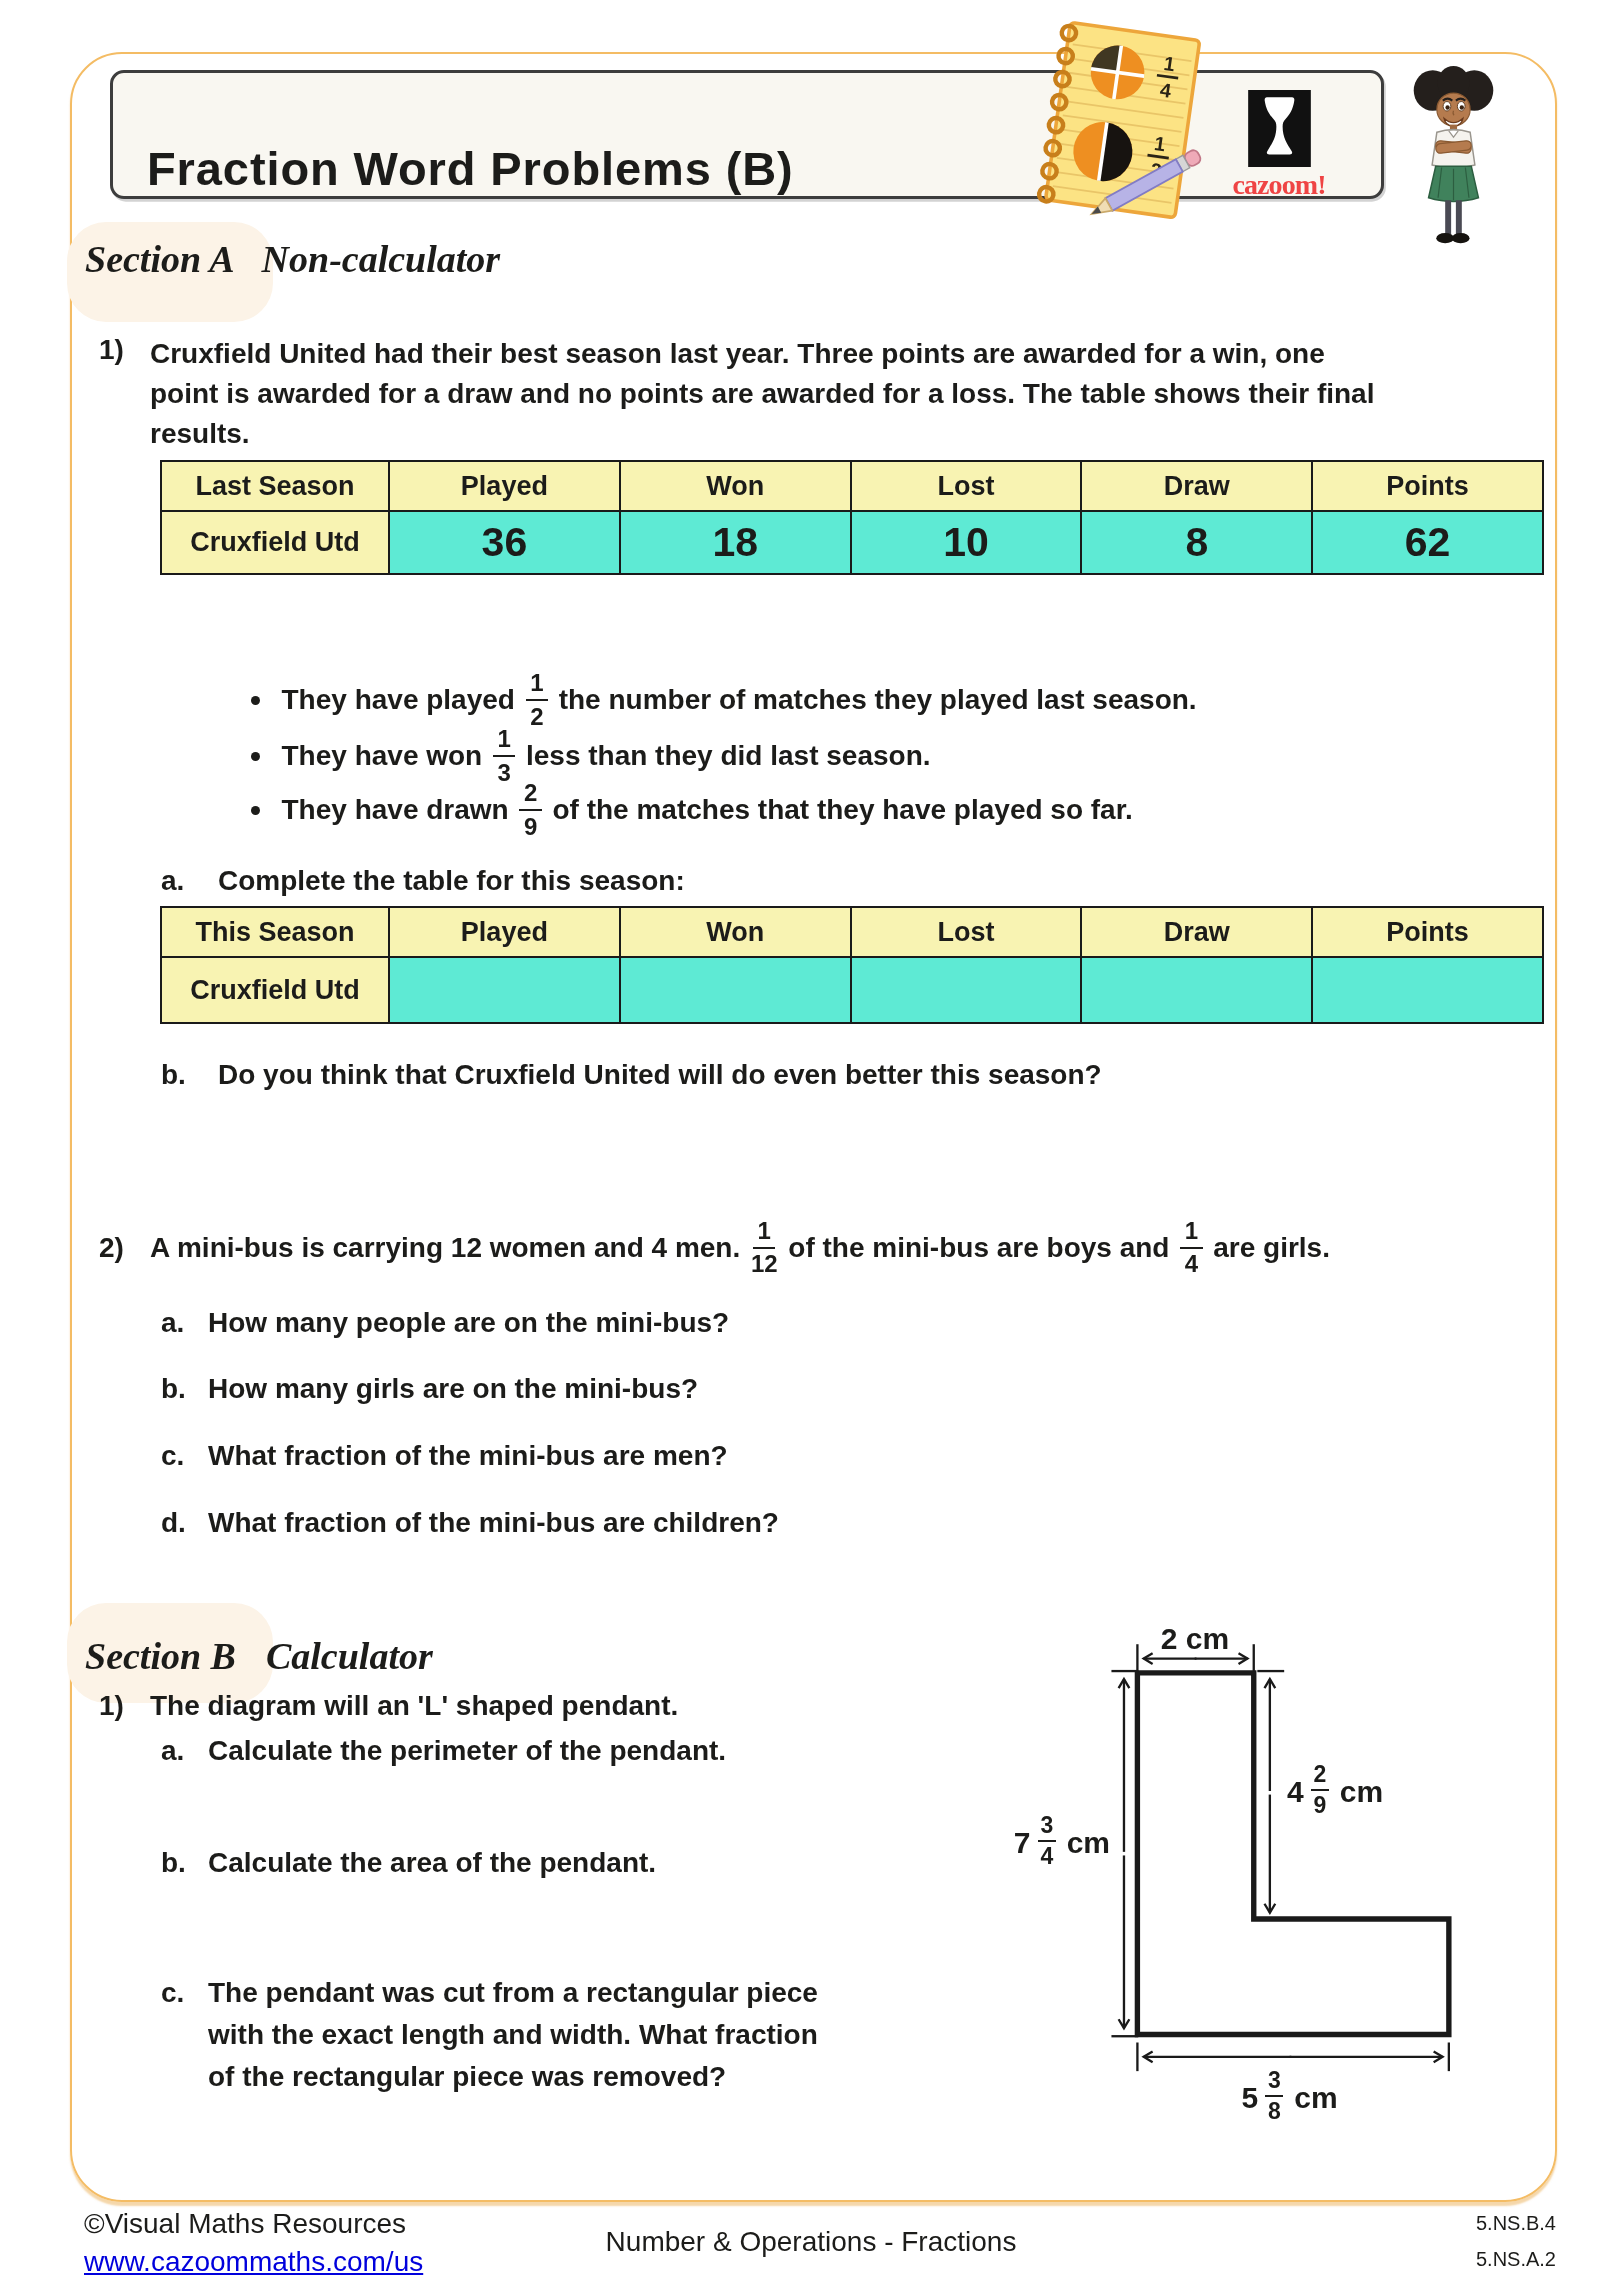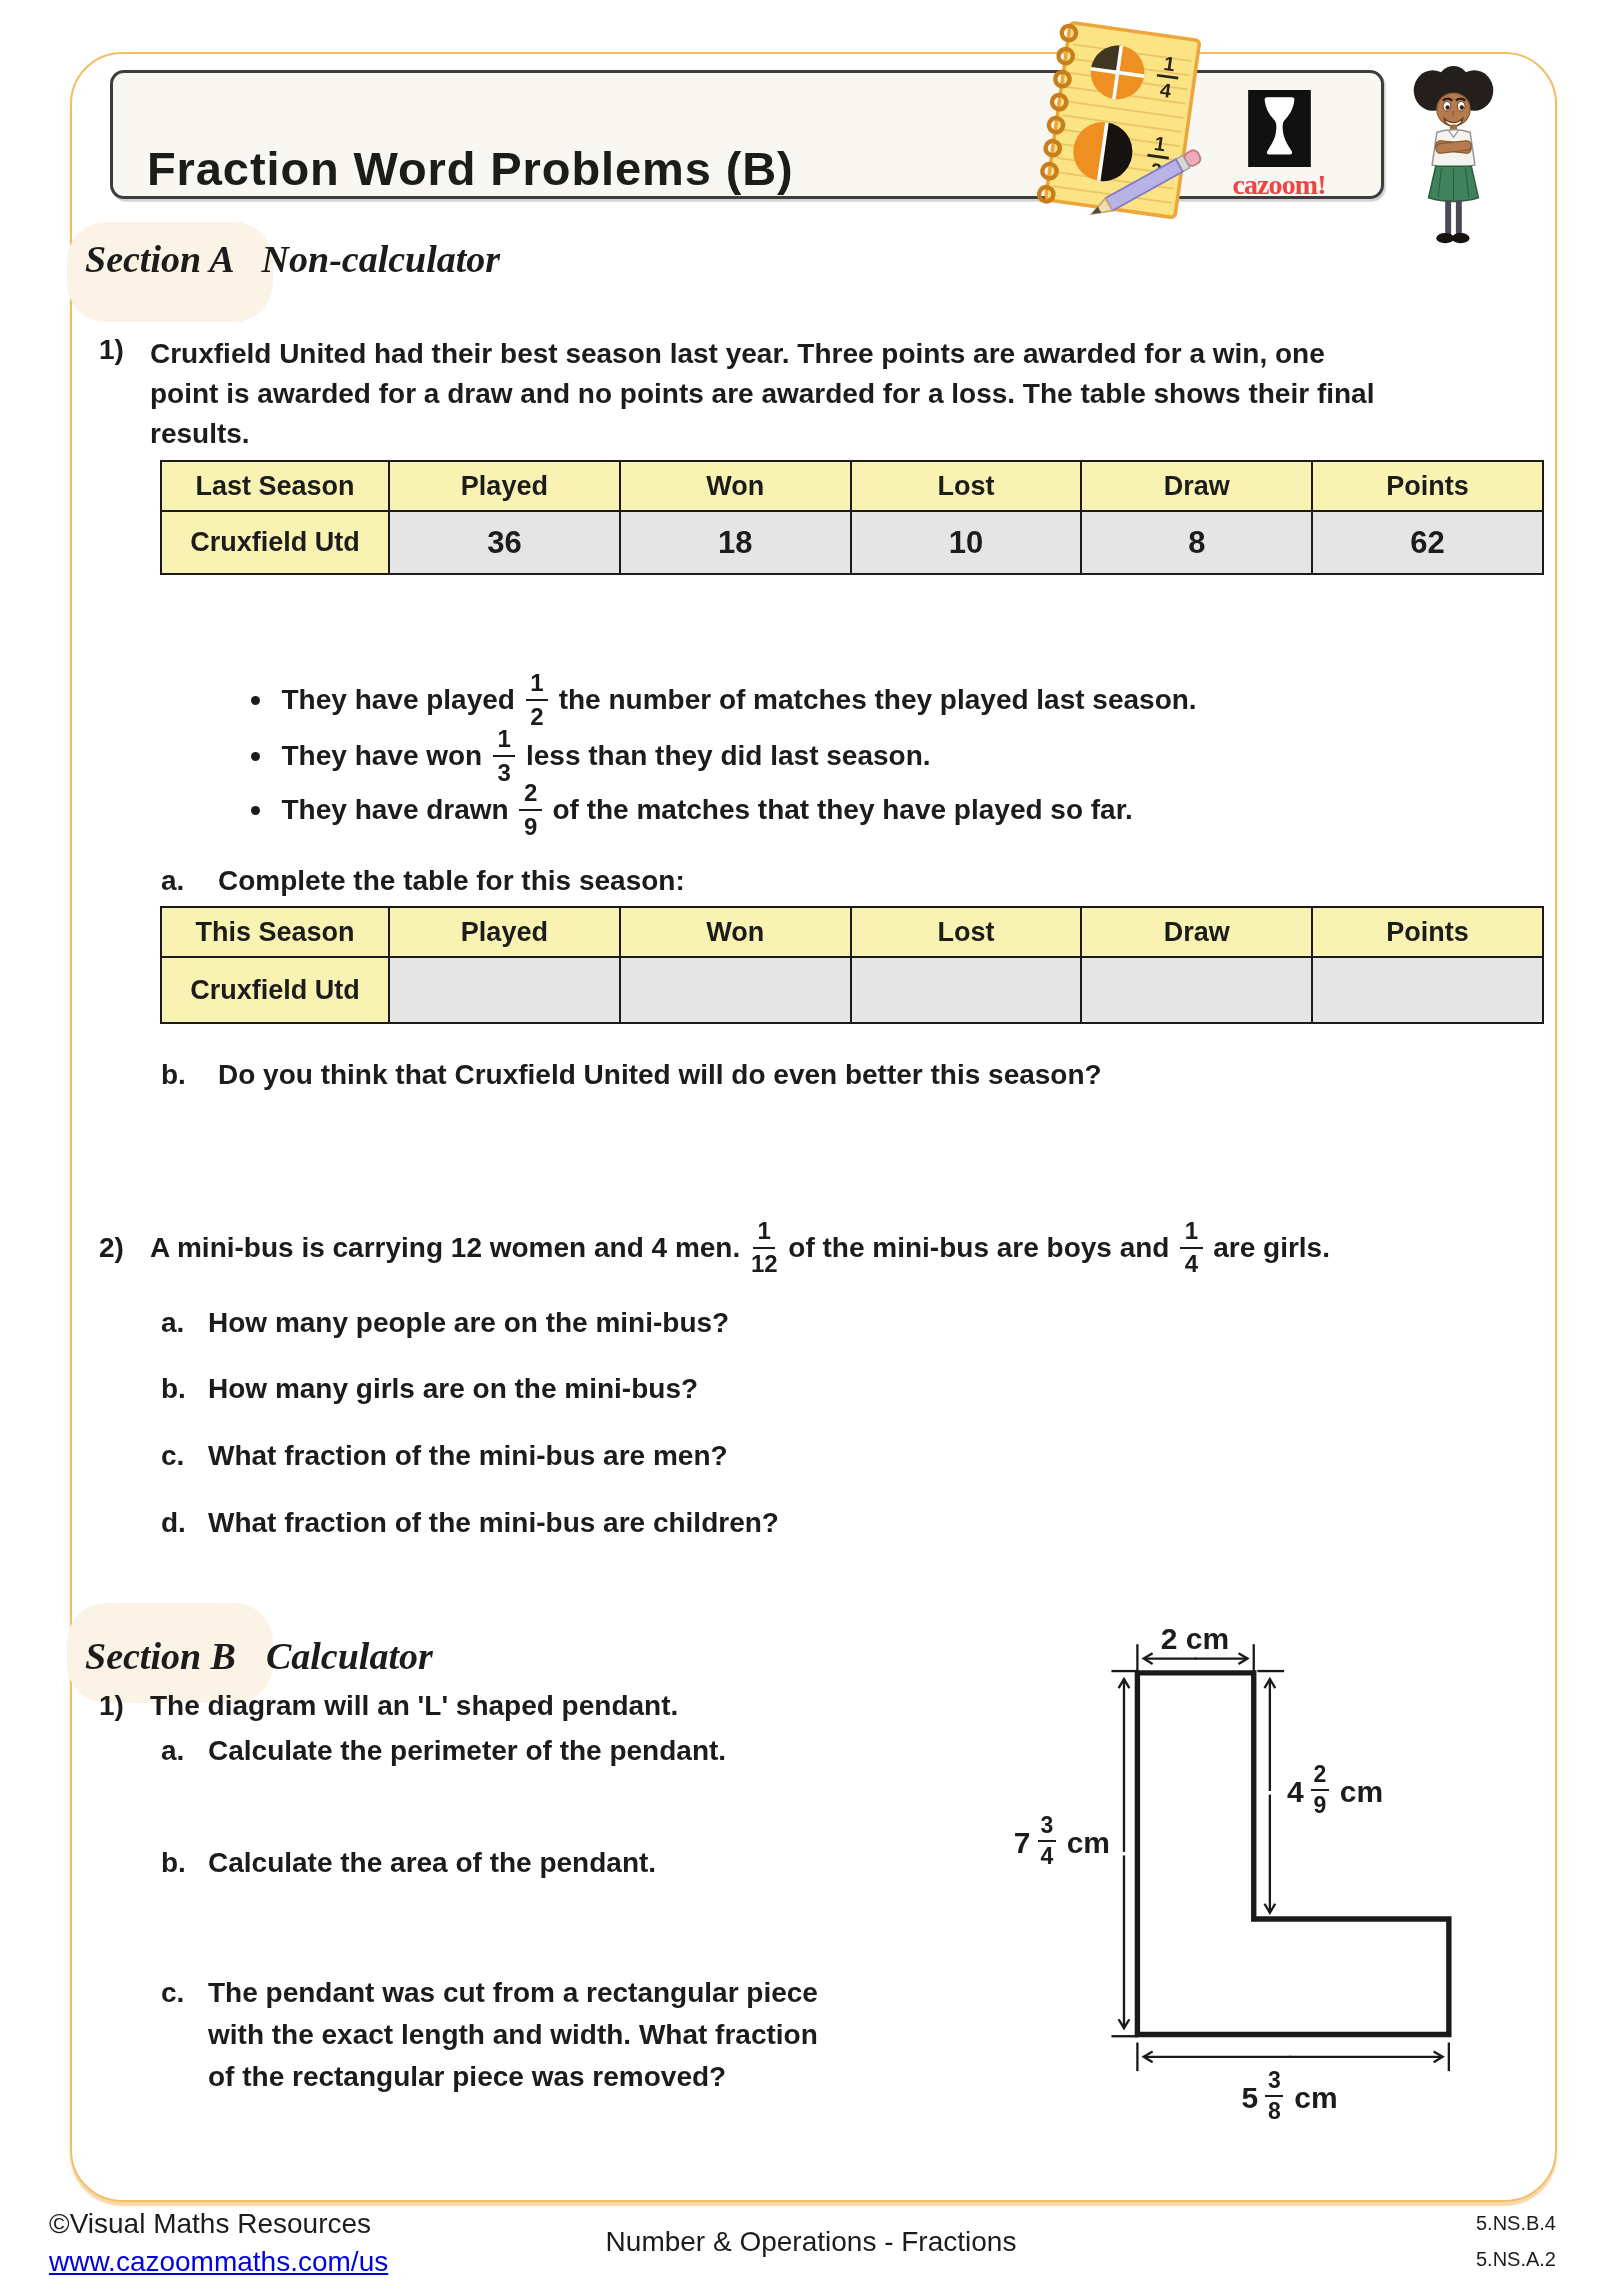--- a/index.html
+++ b/index.html
@@ -32,21 +32,21 @@
   .frac{display:inline-flex;flex-direction:column;align-items:center;line-height:1;margin:0 10.7px;}
   .frac .fnum{font-size:24px;padding:0 4.5px 3.6px;border-bottom:2.7px solid #1c1c1a;}
   .frac .fden{font-size:24px;padding-top:3.6px;}
 
   .bullet{left:251px;display:flex;align-items:center;height:56px;font-size:28px;}
   .bullet::before{content:"";flex:none;width:9px;height:9px;border-radius:50%;background:#1c1c1a;margin-right:21.5px;}
 
   .ws-table{left:160px;width:1384px;border-collapse:collapse;table-layout:fixed;border:1.8px solid #1a1a1a;}
   .ws-table td{border:2.7px solid #1a1a1a;text-align:center;vertical-align:middle;padding:0;margin-top:16px;}
   .ws-table .hdr td{background:#f8f3b2;height:48px;font-size:27px;}
-  .ws-table .data td{background:#e5e5e5;font-size:31px;}
+  .ws-table .data td{background:#5eead4;font-size:41px;}
   .ws-table .data td.rowlabel{background:#f8f3b2;font-size:27px;}
   .rh68 td{height:61px;} .rh72 td{height:64px;}
 
   .dim-label{display:flex;align-items:center;font-size:30px;}
   .dim-label .frac{margin:0 7.2px;}
   .dim-label .fnum,.dim-label .fden{font-size:23px;padding:0 2.7px 2.7px;}
   .dim-label .fden{padding-top:2.7px;}
   .dim-label .unit{margin-left:3.6px;}
 
   .footer-left{font-weight:400;font-size:28px;line-height:38px;}
@@ -358,21 +358,21 @@
 
   <div class="abs dim-label" style="left:1191px;top:2060px;width:197px;height:75px;justify-content:center;">
     <span>5</span>
     <span class="frac">
       <span class="fnum">3</span>
       <span class="fden">8</span>
     </span>
     <span class="unit">cm</span>
   </div>
 
-  <div class="abs footer-left" style="left:49px;top:2205px;">
+  <div class="abs footer-left" style="left:84px;top:2205px;">
     <div>©Visual Maths Resources</div>
     <a class="footer-link" href="#">www.cazoommaths.com/us</a>
   </div>
   <div class="abs footer-center" style="left:0;top:2226px;width:1622px;">Number &amp; Operations - Fractions</div>
   <div class="abs footer-codes" style="left:1290px;top:2205px;width:266px;">
     <div>5.NS.B.4</div>
     <div>5.NS.A.2</div>
   </div>
 
 </div>

